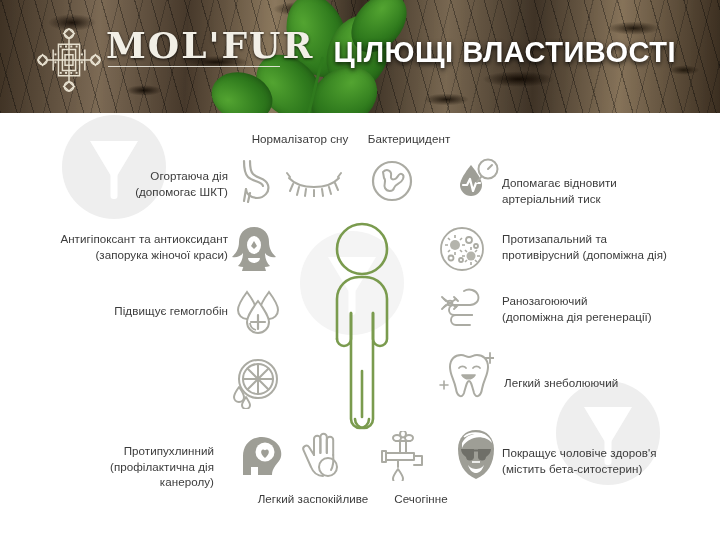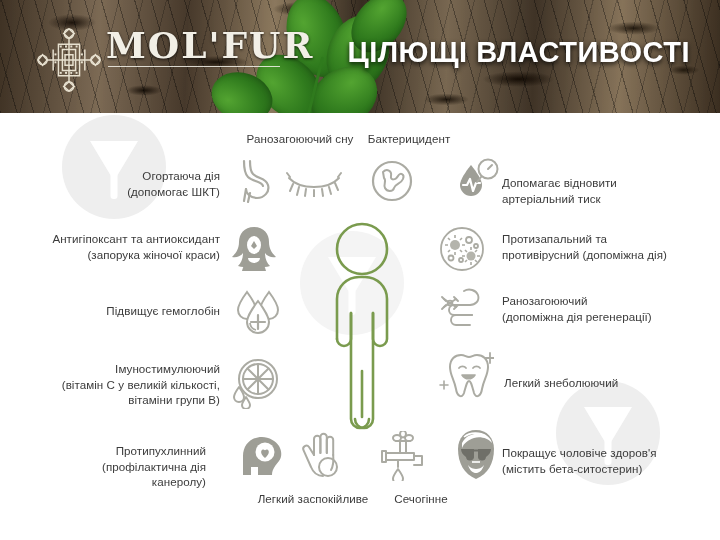--- a/index.html
+++ b/index.html
@@ -75,21 +75,21 @@
     text-shadow: 0 1px 3px rgba(0,0,0,.8);
   }
   .leaf {
     position: absolute;
     background: radial-gradient(ellipse at 35% 30%, #53a431 0%, #2f7a1d 55%, #1d5713 100%);
     border-radius: 50% 50% 50% 50%;
     box-shadow: inset 0 0 6px rgba(0,0,0,.25);
   }
   #leafGroup { position: absolute; left: 196px; top: -12px; width: 210px; height: 128px; }
   #headerTitle {
-    position: absolute; right: 30px; top: 36px;
+    position: absolute; right: 44px; top: 36px;
     font-size: 29px; font-weight: 700;
     letter-spacing: .5px;
     color: #ffffff;
     text-shadow: 0 2px 5px rgba(0,0,0,.85);
     font-family: "Liberation Sans", sans-serif;
   }
 
   
   #body {
     position: absolute; left: 0; top: 113px;
@@ -120,21 +120,21 @@
 
   
   .lbl {
     position: absolute;
     font-size: 11.6px;
     line-height: 15.5px;
     color: #3b3b3b;
     letter-spacing: .05px;
     white-space: pre-line;
   }
-  .lbl.r { text-align: right; }
+  .lbl.r { text-align: right; margin-left: 8px; }
   .lbl.l { text-align: left; }
   .lbl.c { text-align: center; }
 
   
   .icon { position: absolute; }
   .icon svg { display: block; }
 
   
   #person { position: absolute; left: 316px; top: 108px; }
 </style>
@@ -208,21 +208,21 @@
       <div class="wm-circle"></div>
         <div class="wm-tri"></div>
         <div class="wm-stem"></div>
     </div>
     <div class="watermark" style="left:300px; top:118px;">
       <div class="wm-circle" style="background:#f4f4f4;"></div>
       <div class="wm-tri" style="border-top-color:#ffffff;"></div>
       <div class="wm-stem" style="background:#ffffff;"></div>
     </div>
 
-    <div class="lbl c" style="left:246px; top:18px; width:108px;">Ранозагоюючий сну</div>
+    <div class="lbl c" style="left:246px; top:18px; width:108px;">Нормалізатор сну</div>
     <div class="lbl c" style="left:358px; top:18px; width:102px;">Бактерицидент</div>
 
     <div class="icon" style="left:236px; top:46px;">
       <svg width="40" height="44" viewBox="0 0 40 44" fill="none" stroke="#ababa3" stroke-width="2.2" stroke-linecap="round" stroke-linejoin="round">
         <path d="M14 2 C14 2 14 12 17 15 C22 20 30 19 32 26 C34 33 28 39 21 39 C14 39 10 34 10 30"></path>
         <path d="M8 2 C8 2 8 14 12 18 C17 23 26 22 27 27"></path>
         <path d="M10 30 L8 42 M14 34 L12 43"></path>
       </svg>
     </div>
 
@@ -326,23 +326,20 @@
                  C50 24 46 28 44 38 C43 45 38 48 36 42 C34 35 33 30 31 30 C29 30 28 35 26 42
                  C24 48 19 45 18 38 C16 28 12 24 12 16 Z"></path>
         <path d="M21 17 a4 3 0 0 1 7 0" stroke-width="1.8"></path>
         <path d="M35 17 a4 3 0 0 1 7 0" stroke-width="1.8"></path>
         <path d="M24 24 C27 29 34 29 37 24 Z" fill="#ababa3" stroke-width="1.6"></path>
         <path d="M52 2 V12 M47 7 H57" stroke-width="1.8"></path>
         <path d="M6 30 V38 M2 34 H10" stroke-width="1.6"></path>
       </svg>
     </div>
 
-    <div class="lbl r" style="left:34px; top:248px; width:186px;">Імуностимулюючий
-(вітамін С у великій кількості,
-вітаміни групи В)</div>
     <div class="lbl l" style="left:504px; top:262px; width:200px;">Легкий знеболюючий</div>
 
     <div class="icon" style="left:240px; top:322px;">
       <svg width="44" height="44" viewBox="0 0 44 44" fill="#9e9e96">
         <path d="M22 2 C11 2 3 10 3 21 V40 H11 V32 H18 V40 H32 C32 34 36 30 39 26
                  C42 22 42 16 39 11 C36 6 29 2 22 2 Z"></path>
         <circle cx="25" cy="17" r="12" fill="#9e9e96"></circle>
         <circle cx="25" cy="17" r="9.5" fill="#ffffff"></circle>
         <path d="M25 23 C20 19 20.5 15 23 14.5 C24.2 14.3 25 15.3 25 15.3
                  C25 15.3 25.8 14.3 27 14.5 C29.5 15 30 19 25 23 Z" fill="#9e9e96"></path>

